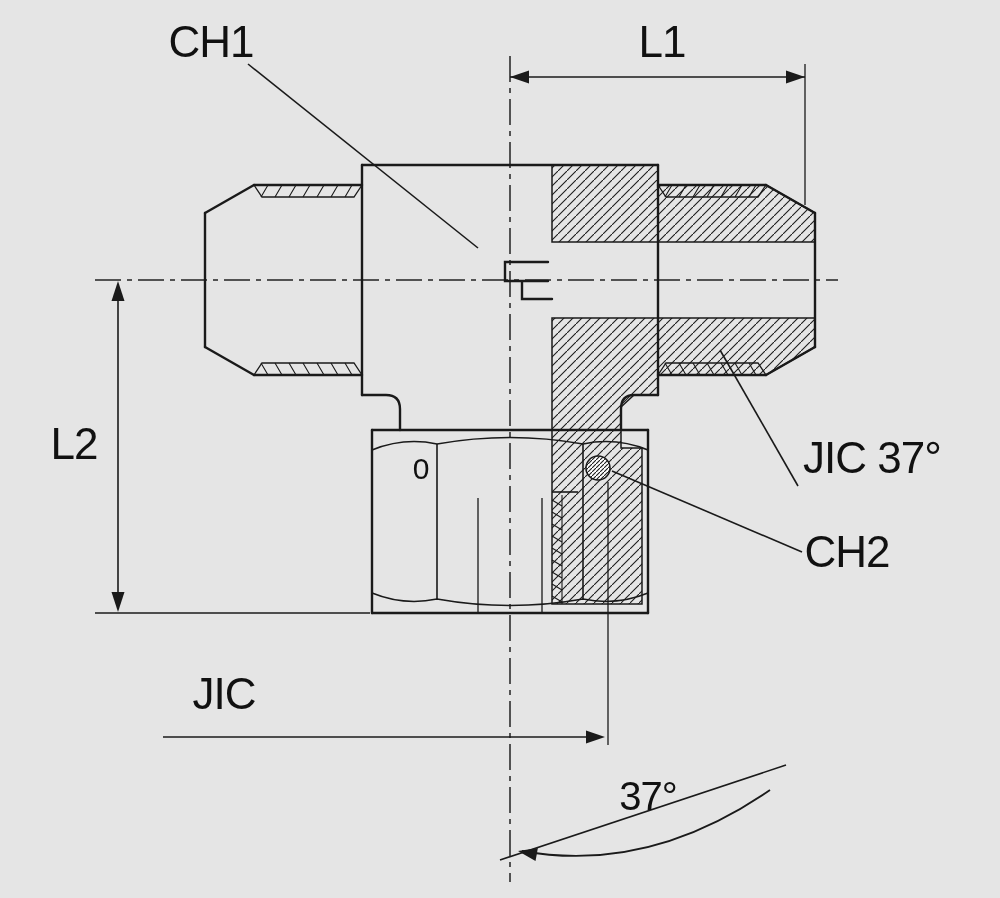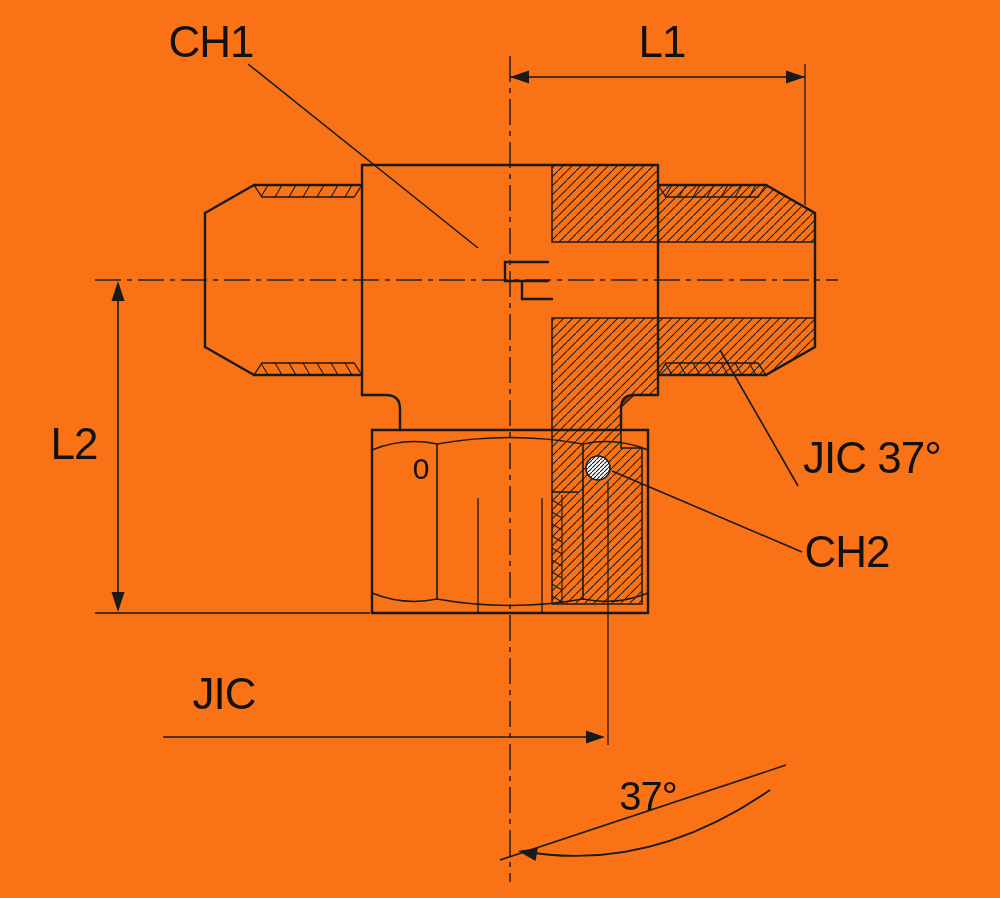--- a/index.html
+++ b/index.html
@@ -3,21 +3,21 @@
 <meta charset="utf-8">
 <style>
   html, body {
     margin: 0;
     padding: 0;
     background: #ffffff;
   }
   .frame {
     width: 1000px;
     height: 898px;
-    background: #f97316;
+    background: #e5e5e5;
     position: relative;
     overflow: hidden;
     font-family: "Liberation Sans", sans-serif;
   }
   svg { display: block; }
   .outline   { stroke: #1a1a1a; stroke-width: 2.4; fill: none; stroke-linecap: round; }
   .thin      { stroke: #1a1a1a; stroke-width: 1.3; fill: none; }
   .med       { stroke: #1a1a1a; stroke-width: 1.6; fill: none; }
   .threadln  { stroke: #1a1a1a; stroke-width: 1.1; fill: none; }
   .dim       { stroke: #1a1a1a; stroke-width: 1.6; fill: none; }

